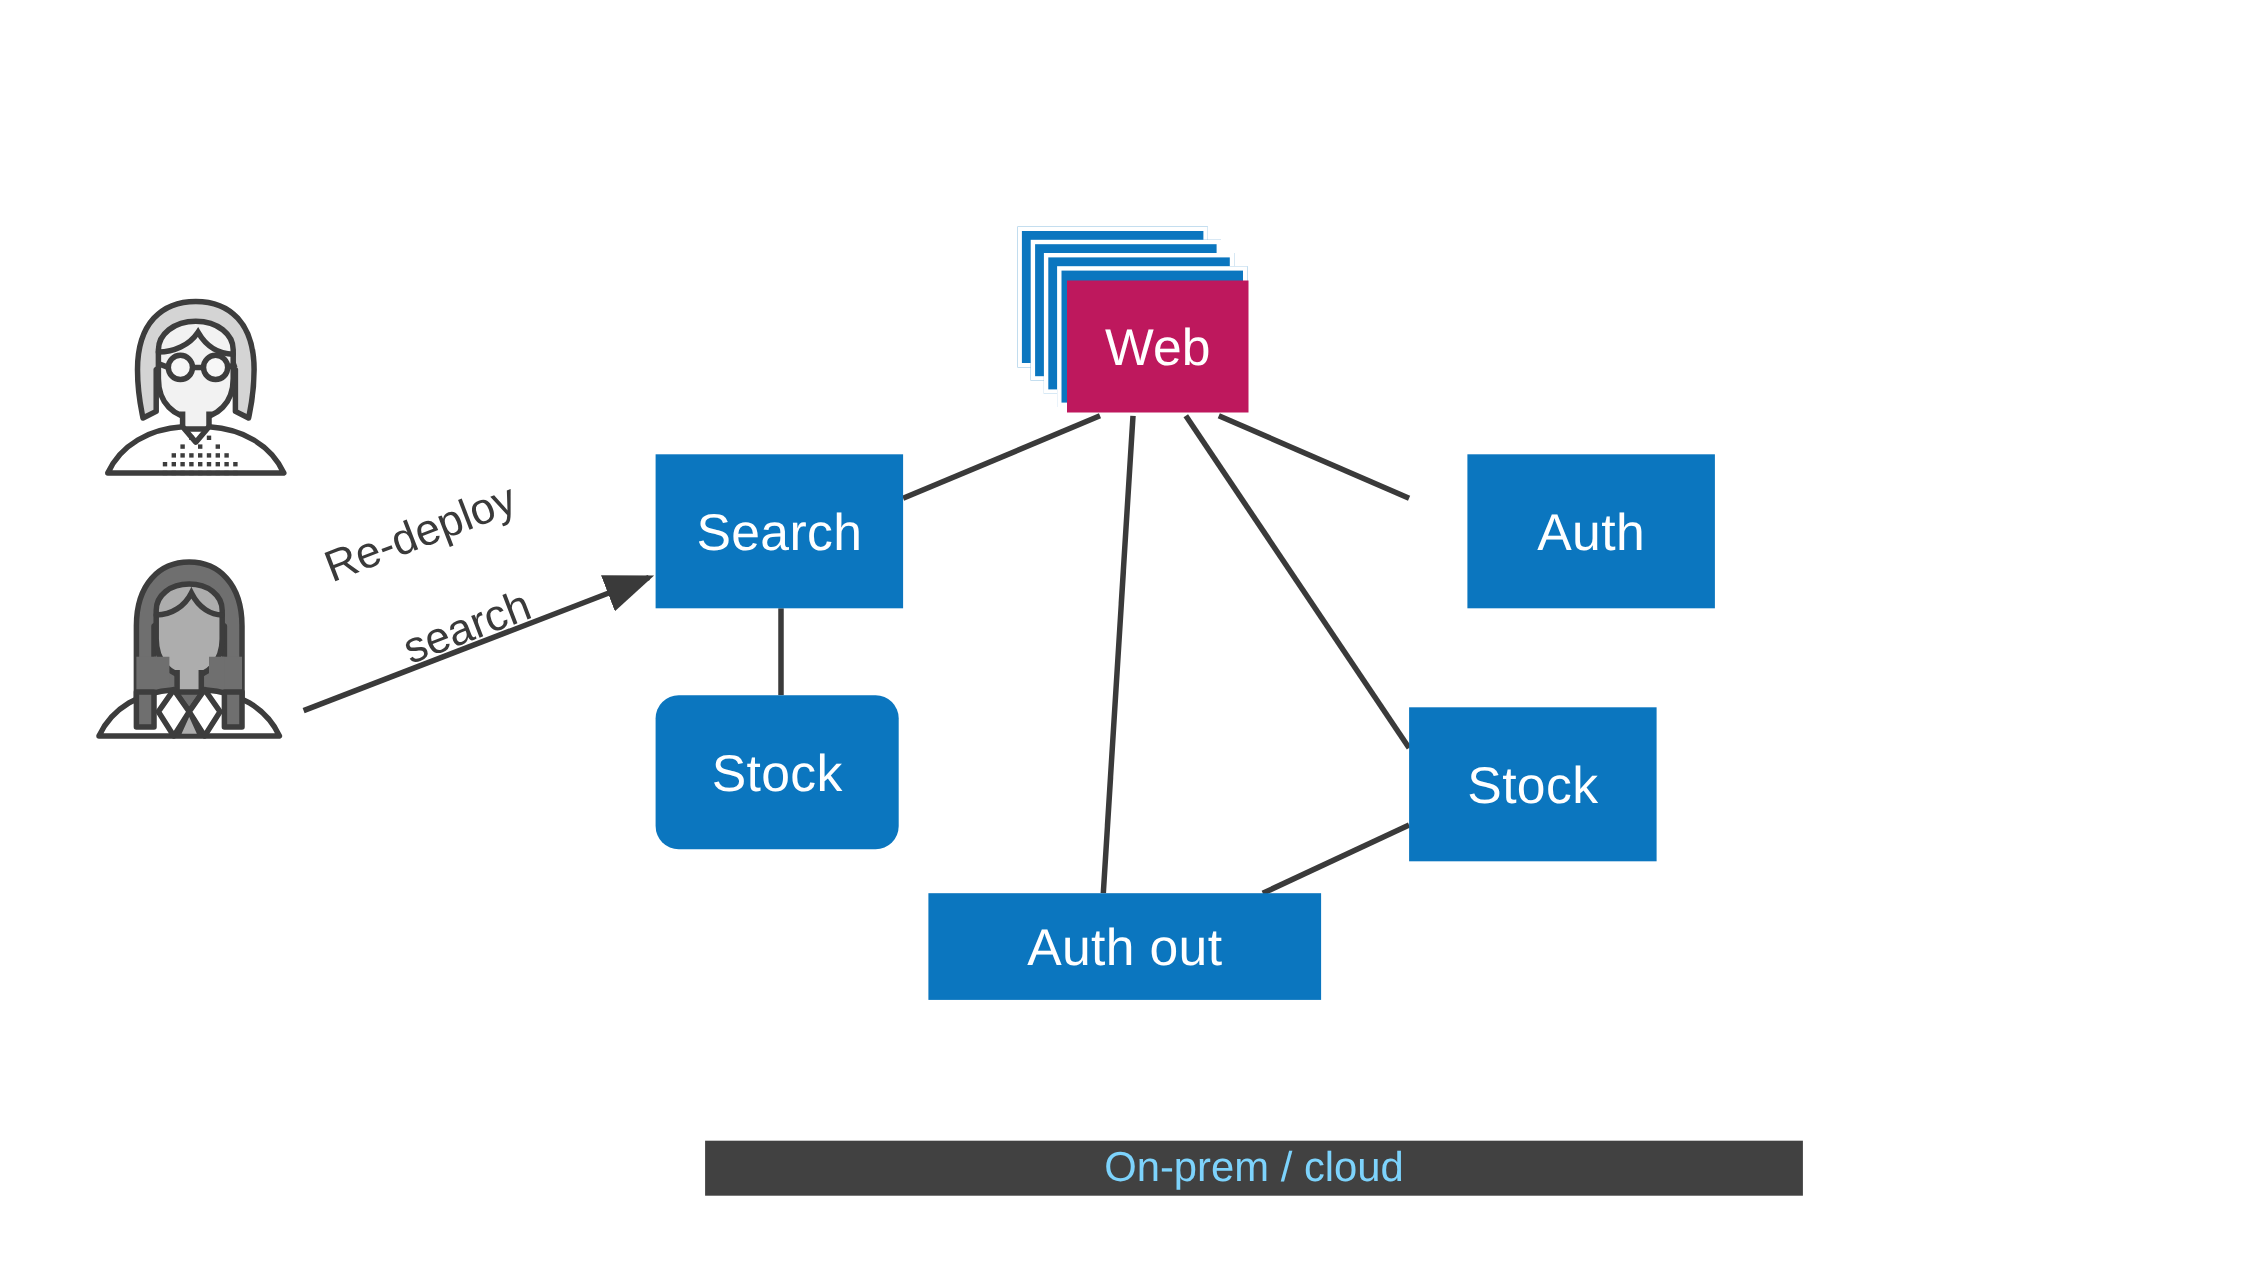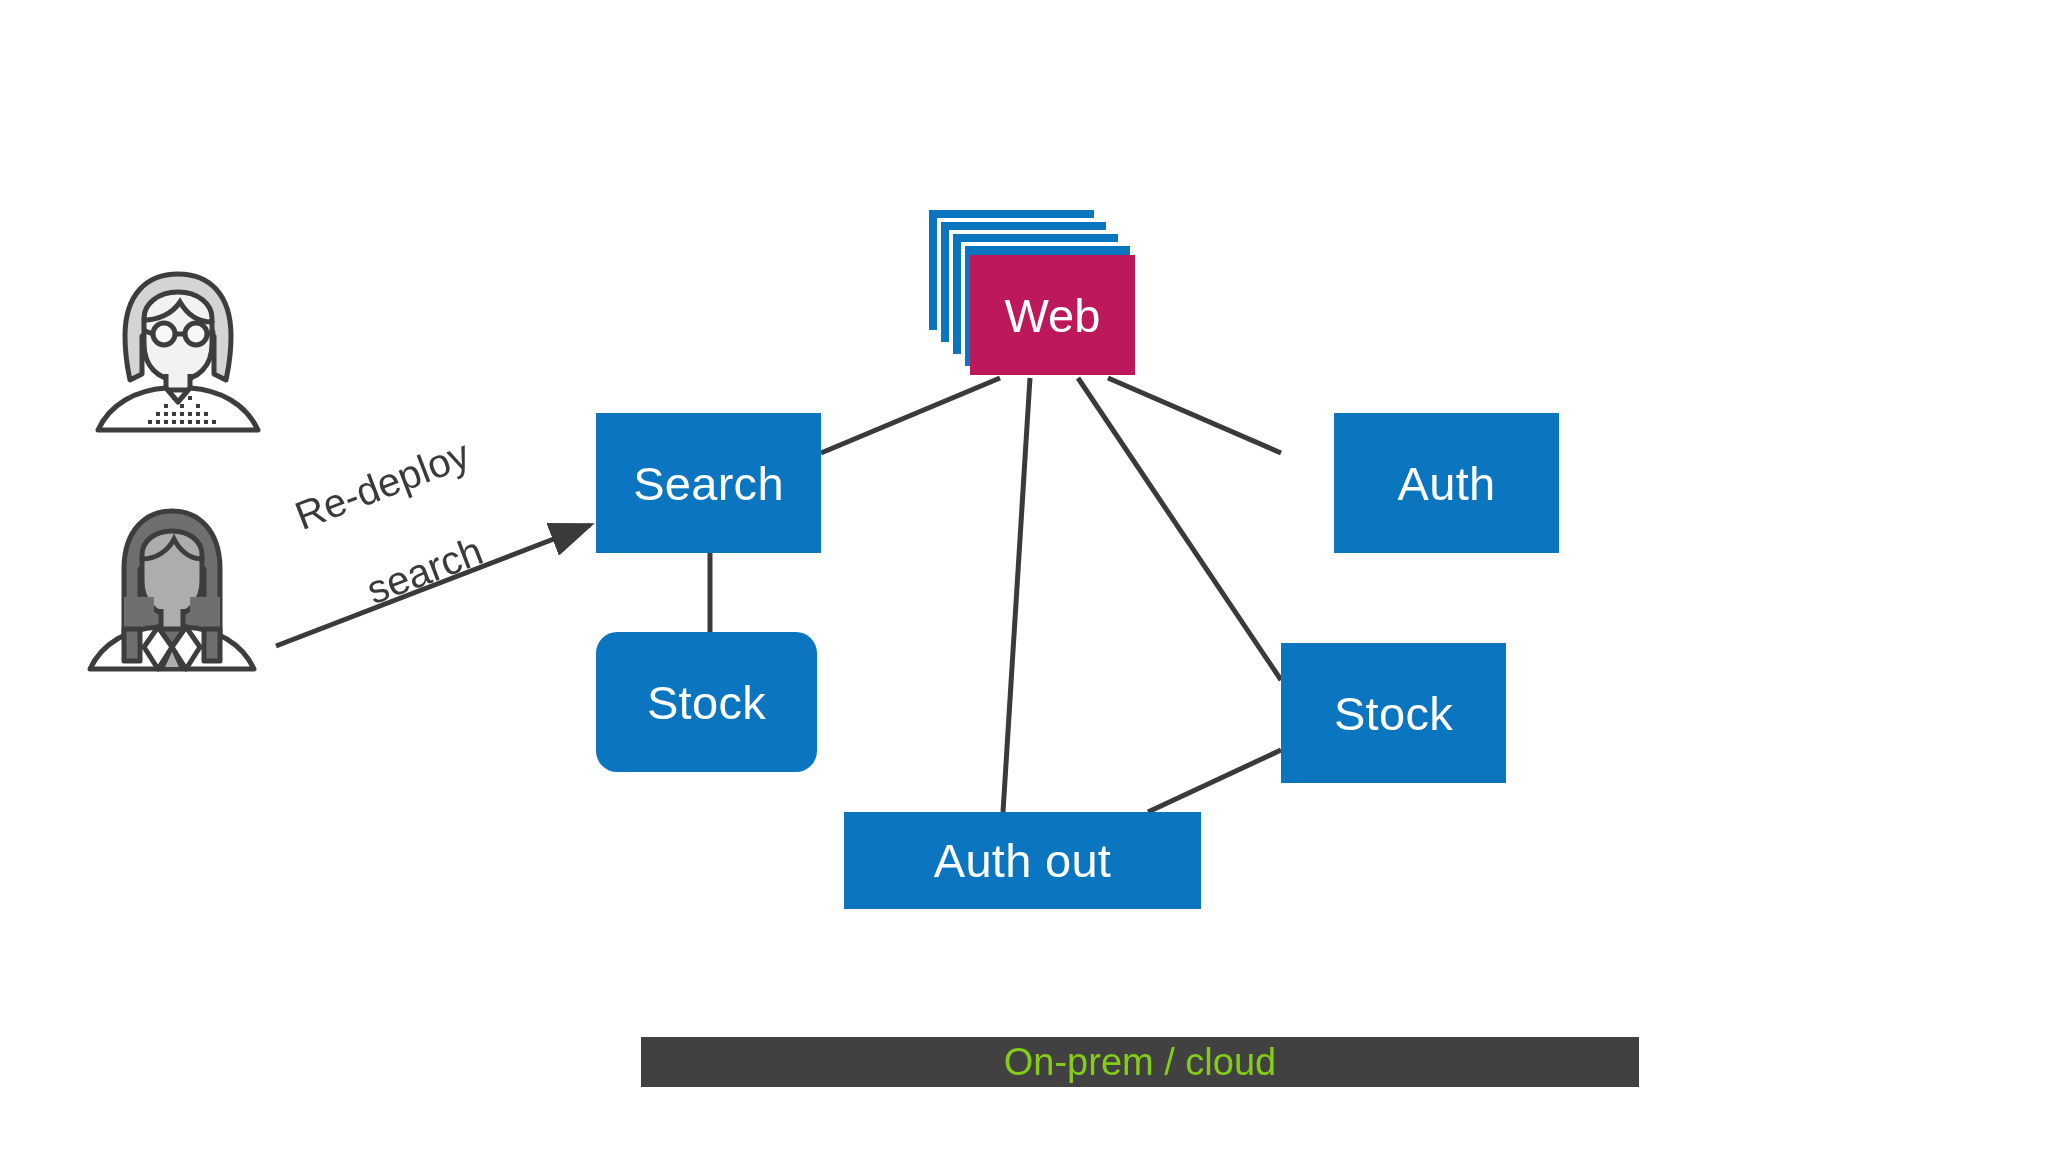--- a/index.html
+++ b/index.html
@@ -114,21 +114,21 @@
     left: 641px;
     top: 1037px;
     width: 998px;
     height: 50px;
     background: #414141;
     display: flex;
     align-items: center;
     justify-content: center;
   }
   #platform-bar .bar-label {
-    color: #84cc16;
+    color: #7dd3fc;
     font-size: 38px;
     line-height: 1;
     white-space: nowrap;
   }
 
   
   .avatar {
     position: absolute;
     width: 180px;
     height: 180px;

